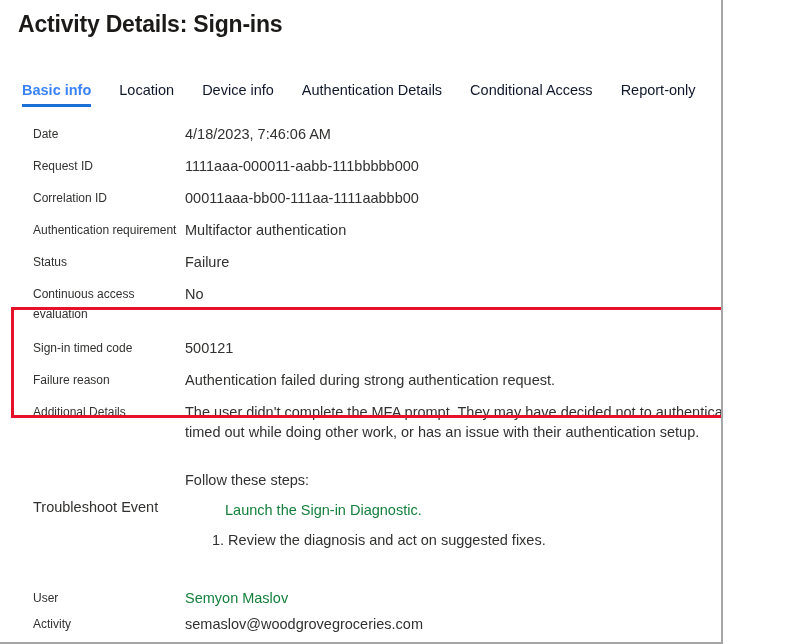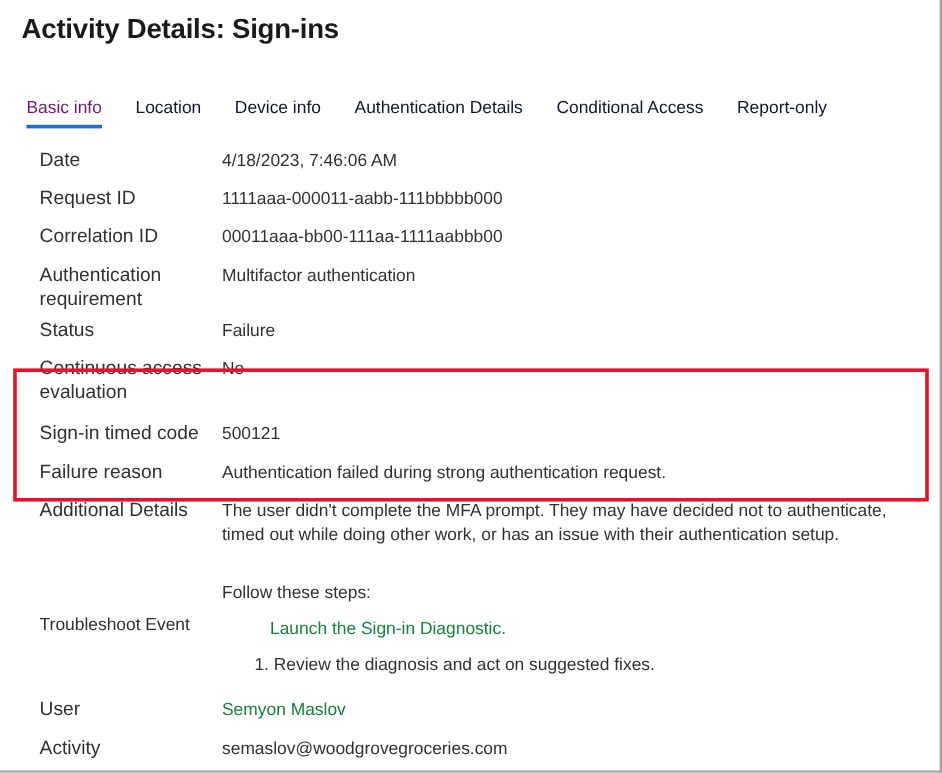--- a/index.html
+++ b/index.html
@@ -7,21 +7,21 @@
     margin: 0;
     padding: 0;
     background: #ffffff;
   }
   body {
     font-family: "Liberation Sans", sans-serif;
     color: #201f1e;
   }
   .page {
     position: relative;
-    width: 785px;
+    width: 723px;
     height: 644px;
     background: #ffffff;
     border-right: 2px solid #a6a6a6;
     border-bottom: 2px solid #a6a6a6;
     overflow: hidden;
   }
 
   
   .page-title {
     position: absolute;
@@ -46,22 +46,22 @@
     position: relative;
     font-size: 14.5px;
     color: #0f172a;
     padding: 0 0 9px 0;
     margin-right: 28px;
     white-space: nowrap;
     cursor: pointer;
   }
   .tab:last-child { margin-right: 0; }
   .tab.active {
-    font-weight: 400;
-    color: #701a75;
+    font-weight: 700;
+    color: #3b82f6;
   }
   .tab.active::after {
     content: "";
     position: absolute;
     left: 0;
     right: 0;
     bottom: 0;
     height: 3px;
     background: #1c6fd4;
   }
@@ -76,21 +76,21 @@
   .row {
     display: flex;
     align-items: flex-start;
     min-height: 32px;
     padding: 0;
   }
   .row .label {
     flex: 0 0 185px;
     padding-left: 33px;
     padding-top: 6px;
-    font-size: 16px;
+    font-size: 12px;
     color: #323130;
     line-height: 20px;
   }
   .row .value {
     flex: 1 1 auto;
     padding-top: 6px;
     padding-right: 14px;
     font-size: 14.5px;
     color: #323130;
     line-height: 20px;
@@ -222,21 +222,21 @@
       <div class="label">Troubleshoot Event</div>
       <div class="value">
         <p class="ts-line">Follow these steps:</p>
         <p class="ts-link-line">
           <a class="link" href="#">Launch the Sign-in Diagnostic.</a>
         </p>
         <p class="ts-step">1. Review the diagnosis and act on suggested fixes.</p>
       </div>
     </div>
 
-    <div class="row" style="margin-top:12px;">
+    <div class="row" style="margin-top:26px;align-items:flex-end;">
       <div class="label">User</div>
       <div class="value">
         <a class="link" href="#">Semyon Maslov</a>
       </div>
     </div>
 
     <div class="row">
       <div class="label">Activity</div>
       <div class="value">semaslov@woodgrovegroceries.com</div>
     </div>

